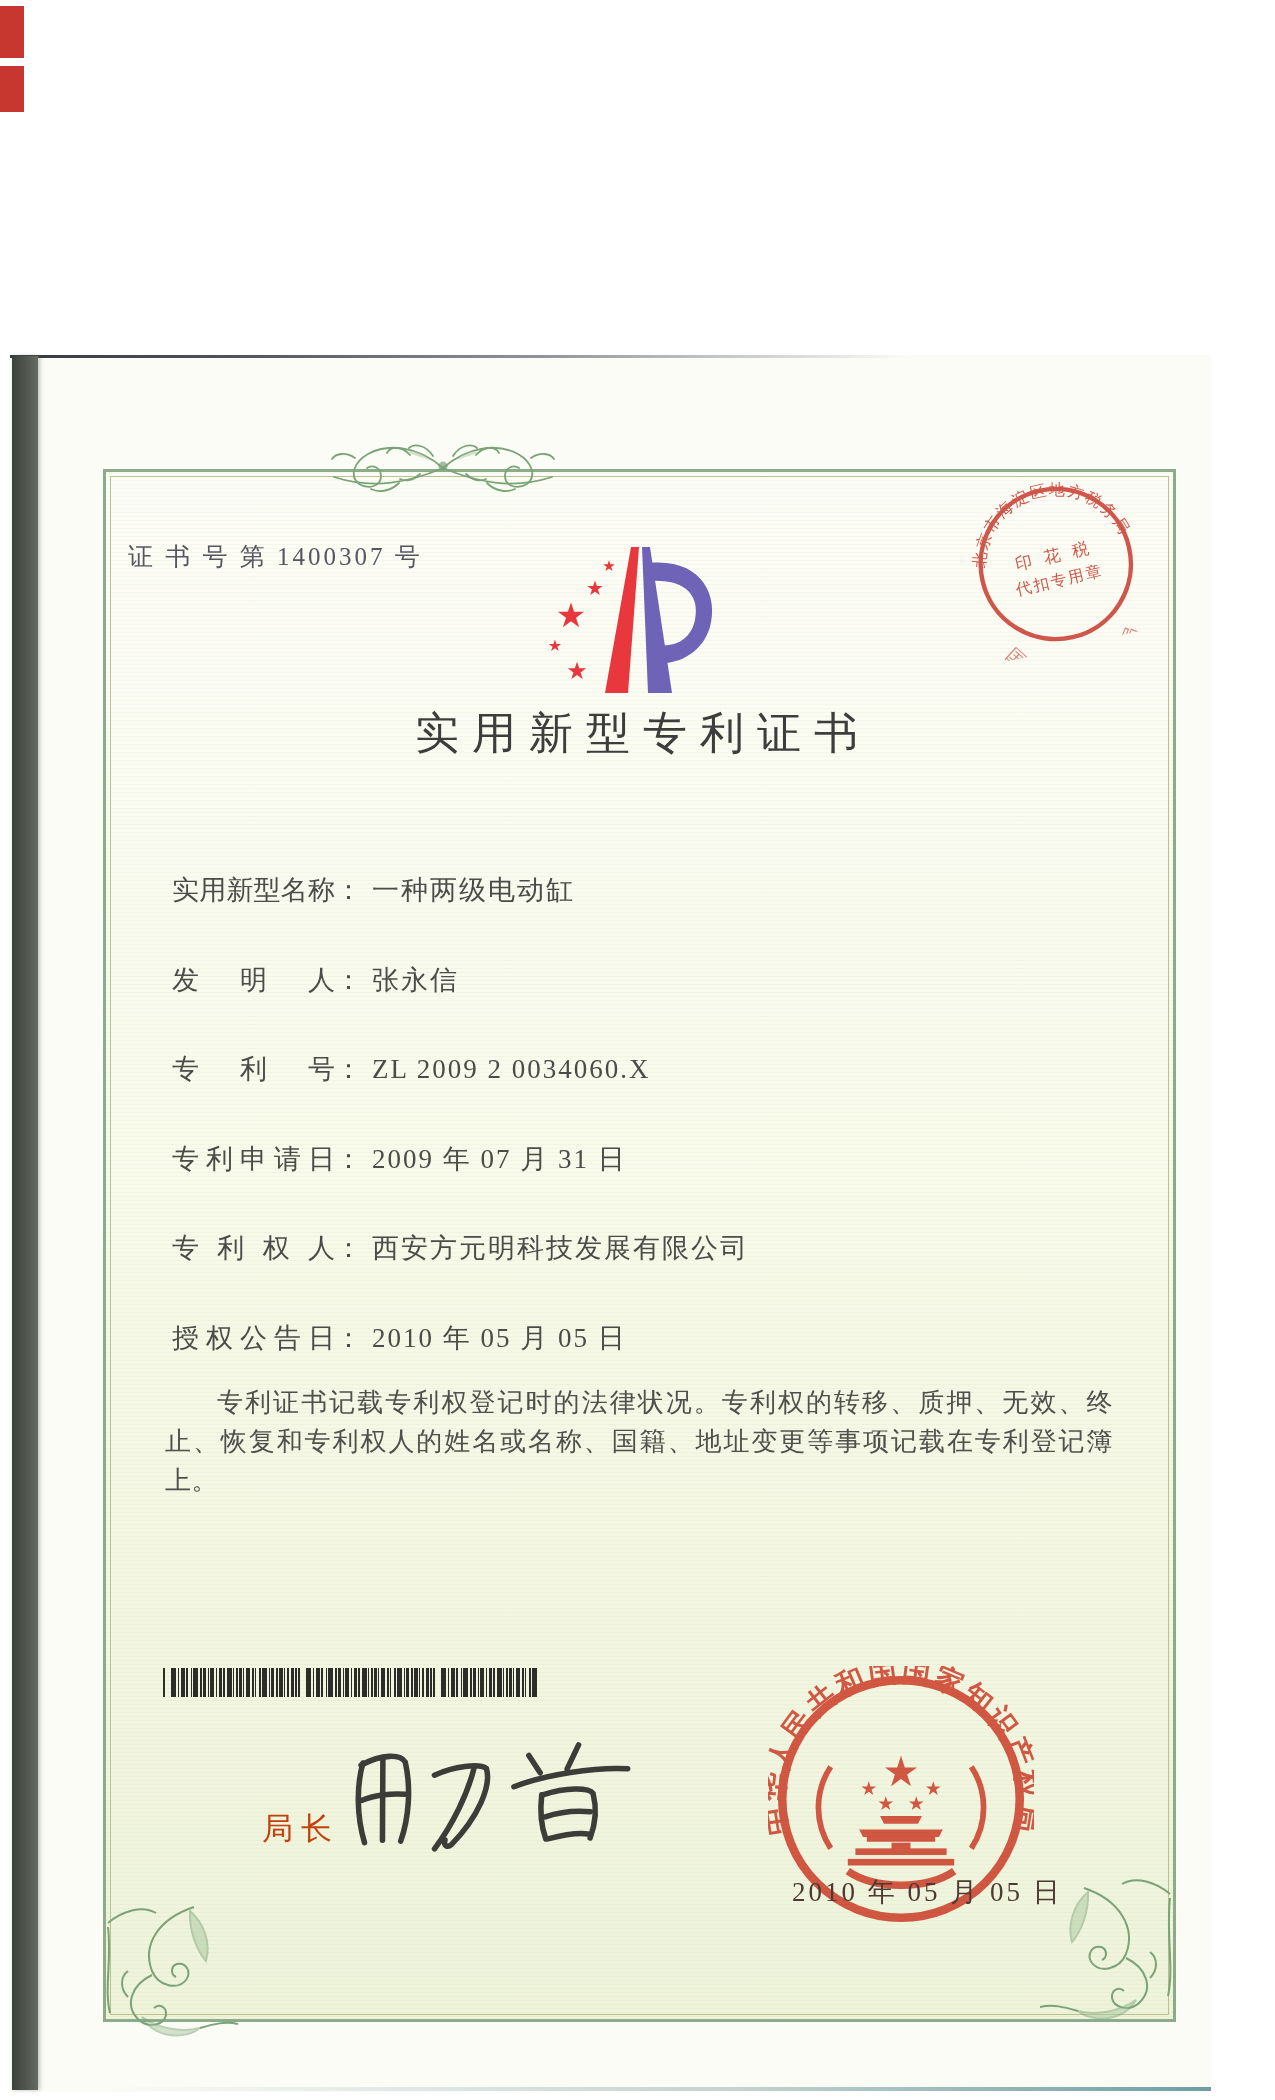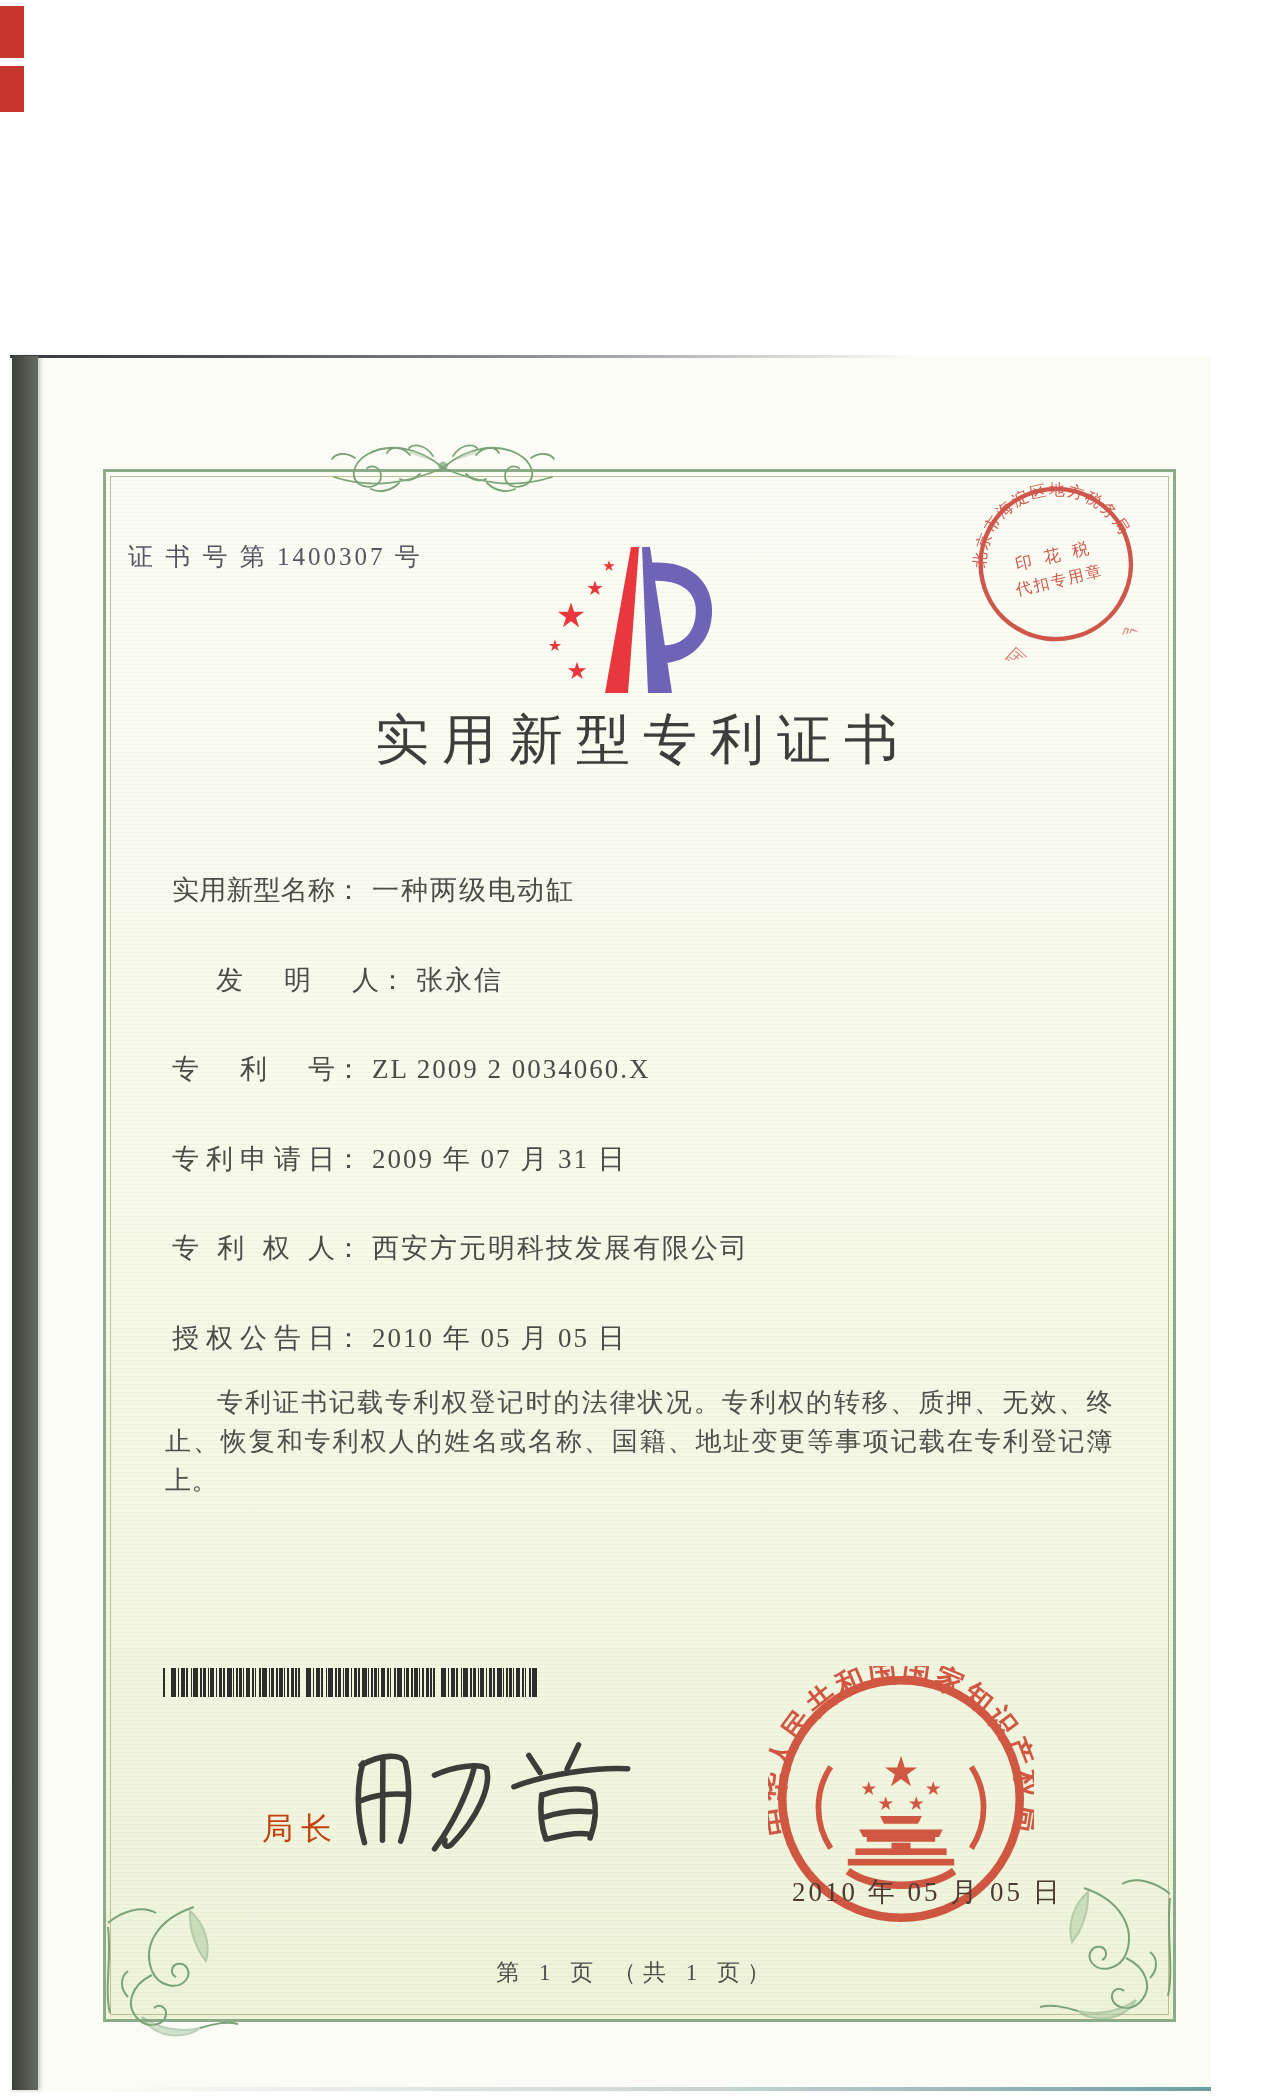--- a/index.html
+++ b/index.html
@@ -48,32 +48,32 @@
   .ornament svg{display:block;width:100%;height:100%;}
 
   
   .cert-number{
     position:absolute;left:128px;top:540px;
     font-size:25px;letter-spacing:3px;color:#565660;white-space:nowrap;
   }
   .logo{position:absolute;left:543px;top:543px;width:192px;height:158px;}
   .title{
     position:absolute;left:103px;top:704px;width:1067px;text-align:center;
-    font-size:54px;letter-spacing:13px;text-indent:13px;color:#3d3d3c;font-weight:500;
+    font-size:44px;letter-spacing:13px;text-indent:13px;color:#3d3d3c;font-weight:500;
     white-space:nowrap;
   }
   .fields{position:absolute;left:172px;top:872px;width:900px;}
   .field-row{position:absolute;left:0;white-space:nowrap;font-size:27px;color:#4b4b47;}
   .field-row .flabel{
     display:inline-block;width:163px;text-align:justify;text-align-last:justify;
     vertical-align:bottom;
   }
   .field-row .colon{padding:0 2px 0 0;}
   .field-row .fvalue{letter-spacing:2px;padding-left:8px;text-align:right;}
-  .fr0{top:0;} .fr1{top:90px;margin-left:44px;} .fr2{top:179px;} .fr3{top:269px;} .fr4{top:358px;} .fr5{top:448px;}
+  .fr0{top:0;} .fr1{top:90px;} .fr2{top:179px;} .fr3{top:269px;} .fr4{top:358px;} .fr5{top:448px;}
 
   .body-text{
     position:absolute;left:165px;top:1383px;width:948px;
     font-size:26px;line-height:39px;text-align:justify;color:#4f4f4b;letter-spacing:.5px;
   }
   .body-text p{margin:0;text-indent:2em;}
 
   .barcode{position:absolute;left:163px;top:1668px;width:376px;height:29px;}
 
   .director{
@@ -266,15 +266,14 @@
         <rect x="104" y="180" width="72" height="5" stroke="none"></rect>
         <rect x="92" y="192" width="96" height="7" stroke="none"></rect>
         <rect x="84" y="203" width="112" height="7" stroke="none"></rect>
         <rect x="130" y="186" width="20" height="8" stroke="none"></rect>
       </g>
     </svg>
   </div>
 
   <div class="seal-date">2010 年 05 月 05 日</div>
 
-  <div class="footer">第 1 页 （共 1 页）</div>
 
 </div>
 
 </body></html>

